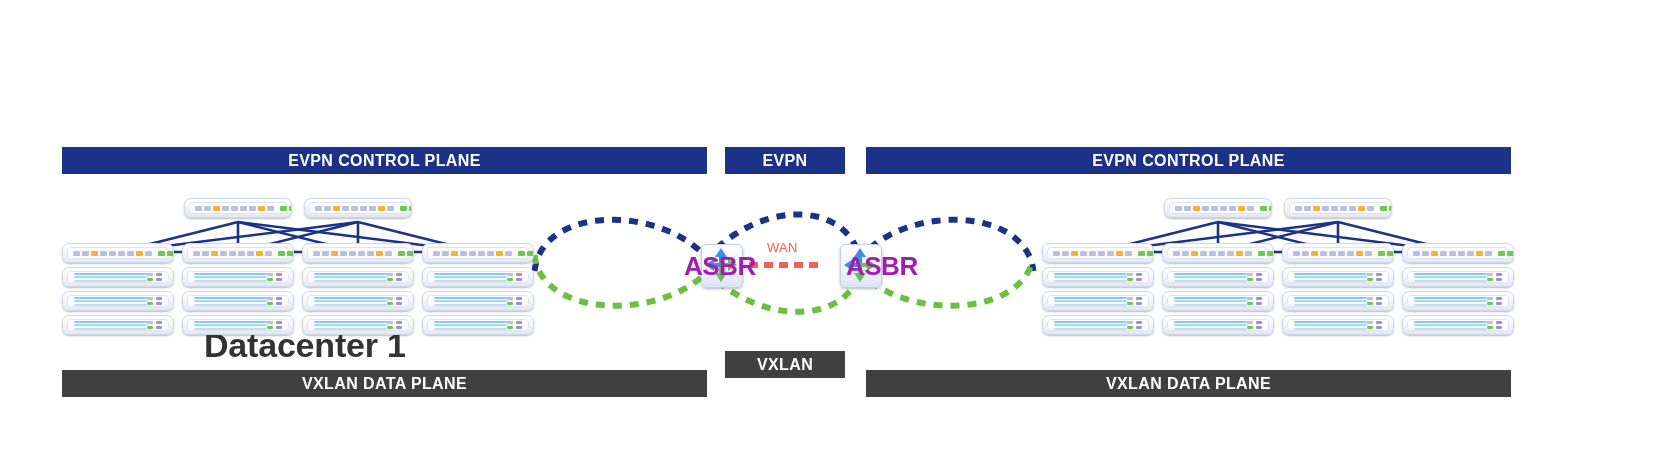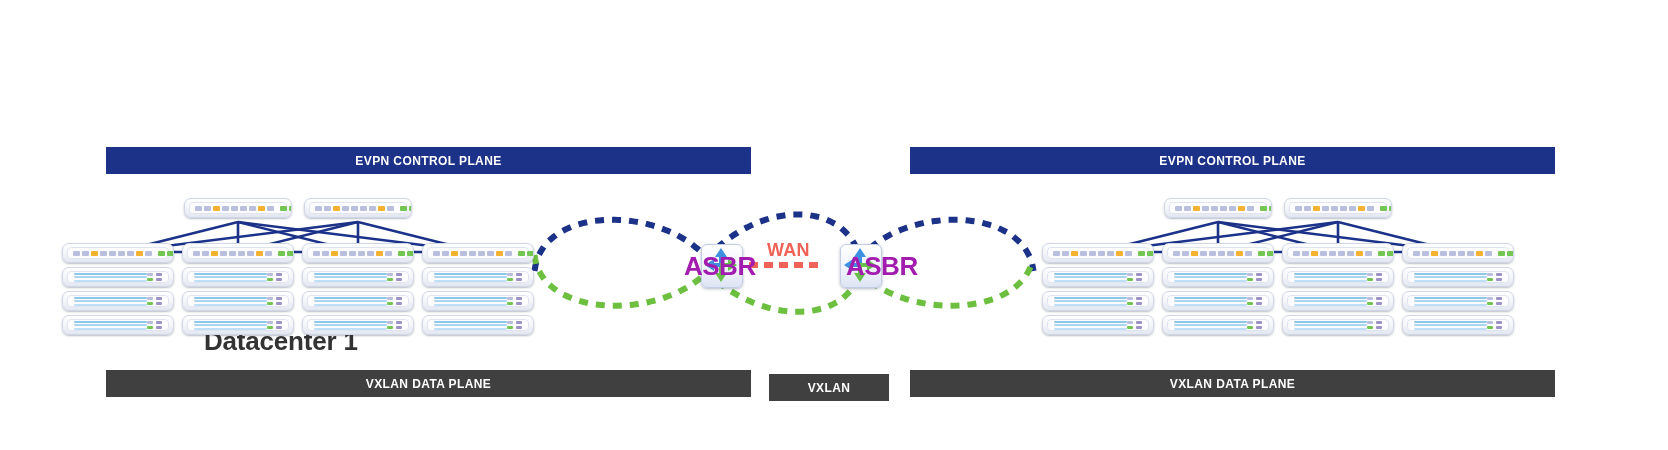--- a/index.html
+++ b/index.html
@@ -20,30 +20,29 @@
   }
   .subtitle{
     position:absolute;left:29px;top:86px;
     font-size:27px;font-weight:400;color:#8a8a8a;
     letter-spacing:-0.2px;line-height:1;
   }
 
   
   .banner{
     position:absolute;display:flex;align-items:center;justify-content:center;
-    color:#ffffff;font-size:12px;font-weight:bold;letter-spacing:.4px;
+    color:#ffffff;font-size:16px;font-weight:bold;letter-spacing:.4px;
     box-sizing:border-box;
-    margin-left:44px;
   }
   .banner-blue{background:#1b3288;}
   .banner-green{background:#404040;}
 
   
   .dc-label{
-    position:absolute;font-size:26px;font-weight:bold;color:#333333;
+    position:absolute;font-size:34px;font-weight:bold;color:#333333;
     letter-spacing:-0.2px;white-space:nowrap;
   }
   .dev{
     position:relative;box-sizing:border-box;
     border-radius:7px;
     background:linear-gradient(#ffffff,#f2f4f9 55%,#e3e7f1);
     border:1px solid #cfd6e6;
     box-shadow:0 1px 2px rgba(40,50,80,.32);
     overflow:hidden;
   }
@@ -76,42 +75,45 @@
     position:absolute;width:40px;height:42px;border-radius:6px;
     background:linear-gradient(#ffffff,#eef2fb 60%,#dde4f4);
     border:1px solid #c3cde6;box-shadow:0 1px 3px rgba(40,50,80,.35);
   }
   .asbr-arrows{position:absolute;left:0;top:0;width:40px;height:42px;}
   .asbr-text{
     position:absolute;font-size:26px;font-weight:bold;color:#a21caf;
     letter-spacing:-0.5px;white-space:nowrap;
   }
   .wan-text{
-    position:absolute;font-size:18px;font-weight:bold;color:#ef6257;
+    position:absolute;font-size:13px;font-weight:normal;color:#ef6257;
     letter-spacing:.3px;
   }
   svg{overflow:visible;}
 </style>
 </head>
 <body>
 
 <div id="stage">
 
 
   <div class="banner banner-blue" style="left:62px;top:147px;width:645px;height:27px;">
     <span>EVPN CONTROL PLANE</span>
   </div>
+  <div class="banner banner-blue" style="left:725px;top:147px;width:120px;height:27px;">
+    <span>EVPN</span>
+  </div>
   <div class="banner banner-blue" style="left:866px;top:147px;width:645px;height:27px;">
     <span>EVPN CONTROL PLANE</span>
   </div>
 
   <div class="banner banner-green" style="left:62px;top:370px;width:645px;height:27px;">
     <span>VXLAN DATA PLANE</span>
   </div>
-  <div class="banner banner-green" style="left:725px;top:374px;width:120px;height:27px;">
+  <div class="banner banner-green" style="left:725px;top:351px;width:120px;height:27px;">
     <span>VXLAN</span>
   </div>
   <div class="banner banner-green" style="left:866px;top:370px;width:645px;height:27px;">
     <span>VXLAN DATA PLANE</span>
   </div>
 
   <svg style="position:absolute;left:0;top:0;width:1668px;height:450px;pointer-events:none;">
     <g stroke="#1b3288" stroke-width="2.6" fill="none">
 
       <line x1="238" y1="222" x2="118" y2="252"></line>

